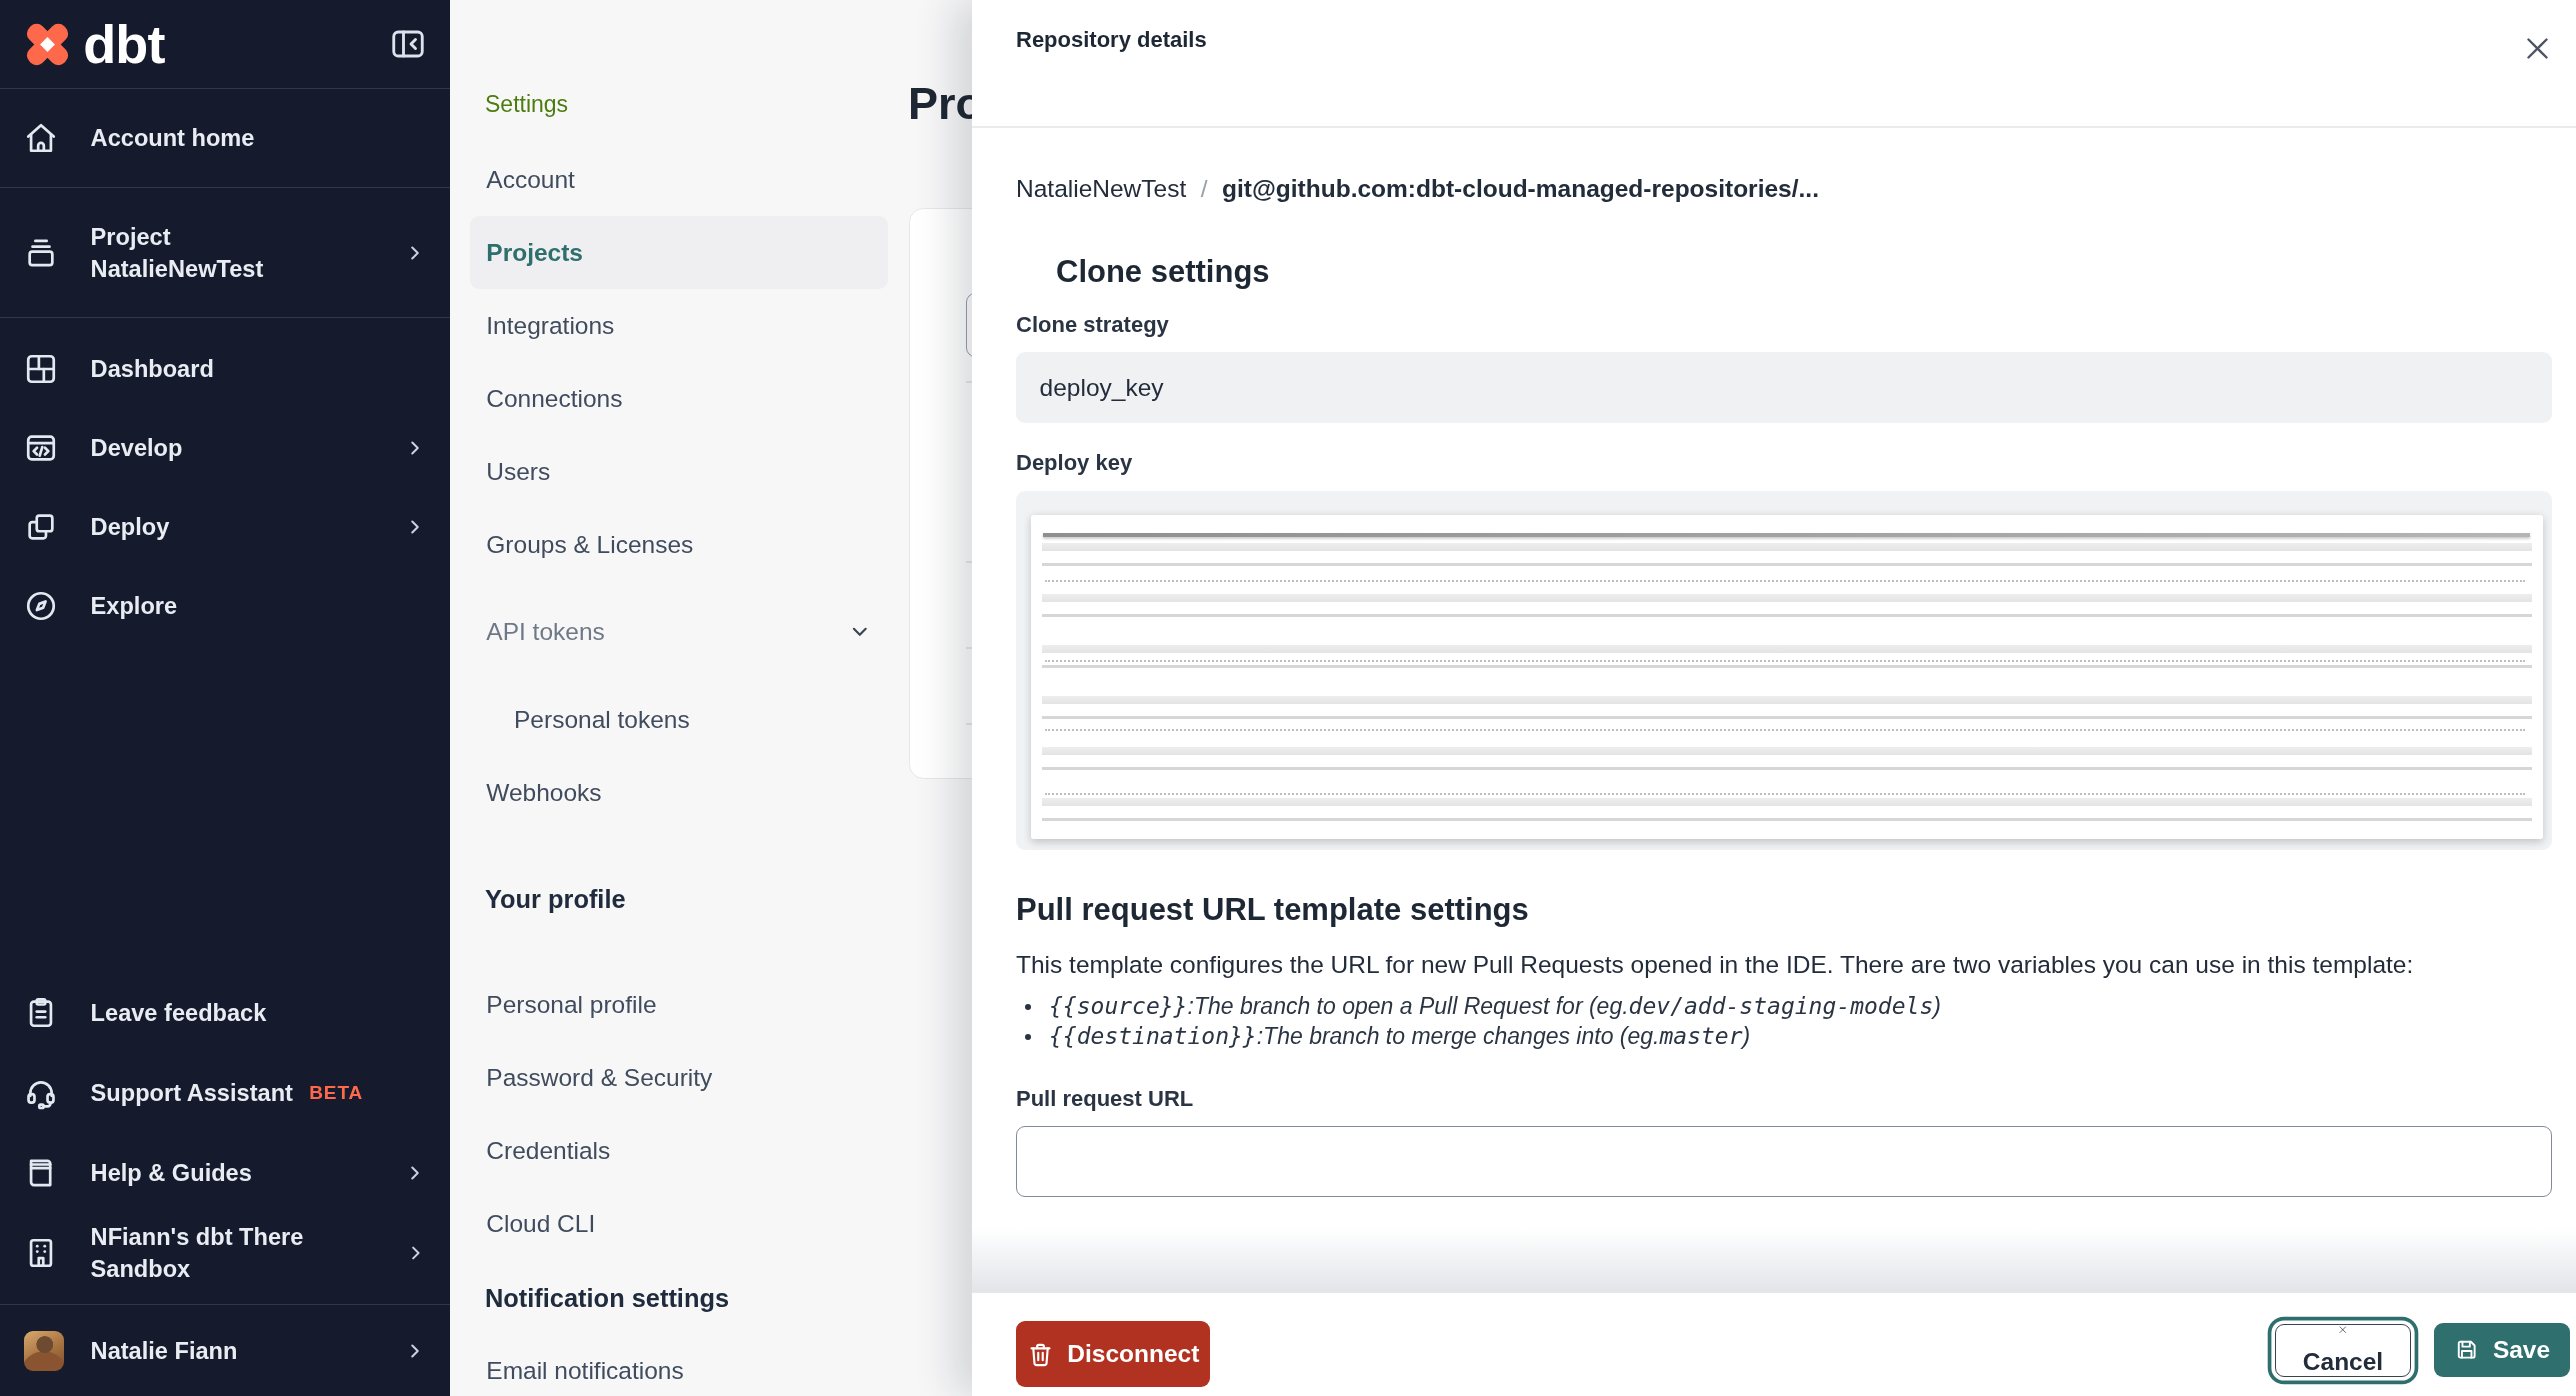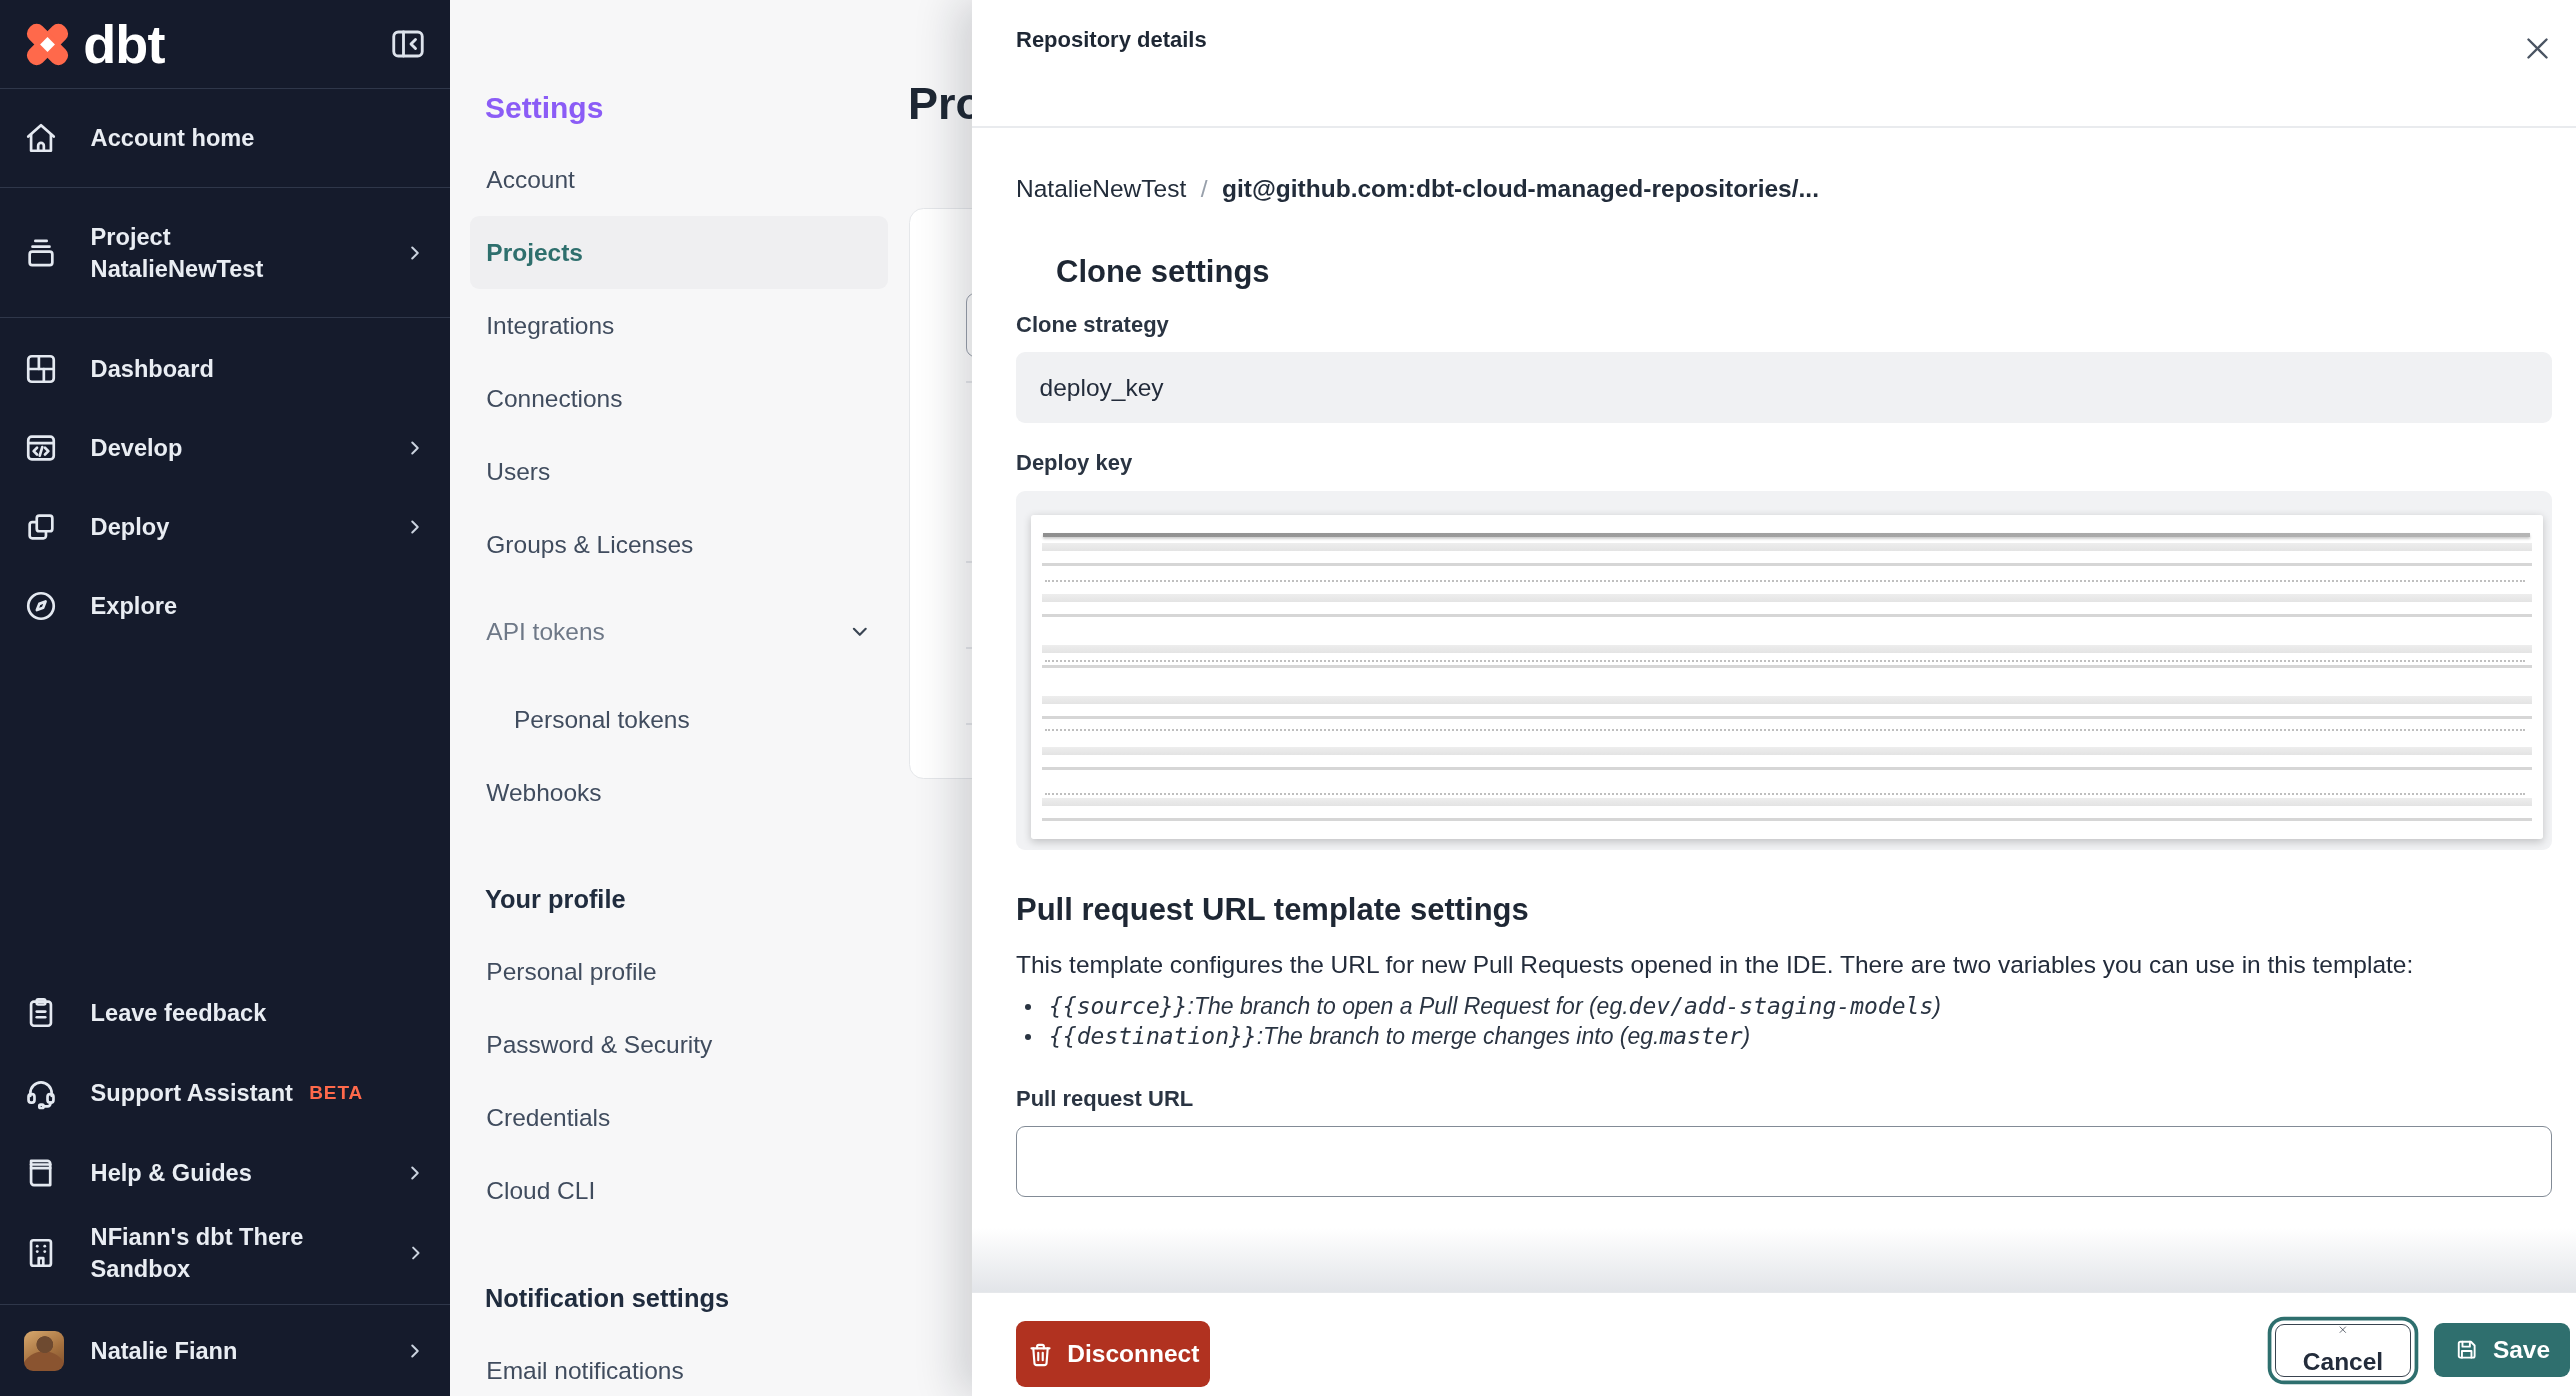--- a/index.html
+++ b/index.html
@@ -28,21 +28,21 @@
   .beta-badge { margin-left: 16.3px; color: #FF694B; font-size: 19px; font-weight: 700; letter-spacing: 0.9px; }
   .user-row { position: absolute; left: 0; right: 0; top: 1304px; height: 92px; border-top: 1.8px solid rgba(142,156,180,.22); cursor: pointer; }
   .avatar { width: 40px; height: 40px; border-radius: 9px; margin-right: 27px; flex: 0 0 40px;
     background:
       radial-gradient(circle at 52% 34%, #6e4a30 0 24%, rgba(0,0,0,0) 26%),
       radial-gradient(circle at 50% 110%, #8a5430 0 48%, rgba(0,0,0,0) 50%),
       linear-gradient(150deg, #d8a96e, #a5713f 55%, #7c4c2a); }
 
   
   .settings-col { position: absolute; left: 450px; top: 0; width: 459px; height: 1396px; }
-  .settings-title { position: absolute; left: 35px; top: 91px; font-size: 30px; font-weight: 700; color: #8b5cf6; }
+  .settings-title { position: absolute; left: 35px; top: 91px; font-size: 23px; font-weight: 400; color: #4d7c0f; }
   .menu { position: absolute; left: 20px; top: 143px; width: 418px; }
   .menu-item { height: 73px; display: flex; align-items: center; padding: 0 16.3px; font-size: 24.5px; color: #404C5E; border-radius: 9px; cursor: pointer; }
   .menu-item.active { background: #EFEFF1; color: #2E6F6D; font-weight: 700; }
   .menu-item.gap { margin-top: 14.5px; }
   .menu-item.muted { color: #6E7887; }
   .menu-item.indent { padding-left: 44px; }
   .chev-down { margin-left: auto; color: #3A4553; }
   .menu-heading { position: absolute; left: 35px; font-size: 25.4px; font-weight: 700; color: #202C3E; }
   .menu-group { position: absolute; left: 20px; width: 418px; }
 
@@ -253,21 +253,21 @@
       <span>API tokens</span>
       <svg class="chev-down" viewBox="0 0 24 24" fill="none" stroke="currentColor" stroke-width="2.2" stroke-linecap="round" stroke-linejoin="round" width="23.6" height="23.6">
           <path d="M6 9 l6 6 6 -6"></path>
         </svg>
     </div>
     <div class="menu-item indent gap">Personal tokens</div>
     <div class="menu-item">Webhooks</div>
   </div>
 
   <div class="menu-heading" style="top:885px;">Your profile</div>
-  <div class="menu-group" style="top:935px;">
+  <div class="menu-group" style="top:968px;">
     <div class="menu-item">Personal profile</div>
     <div class="menu-item">Password &amp; Security</div>
     <div class="menu-item">Credentials</div>
     <div class="menu-item">Cloud CLI</div>
   </div>
 
   <div class="menu-heading" style="top:1284px;">Notification settings</div>
   <div class="menu-group" style="top:1334px;">
     <div class="menu-item">Email notifications</div>
   </div>

